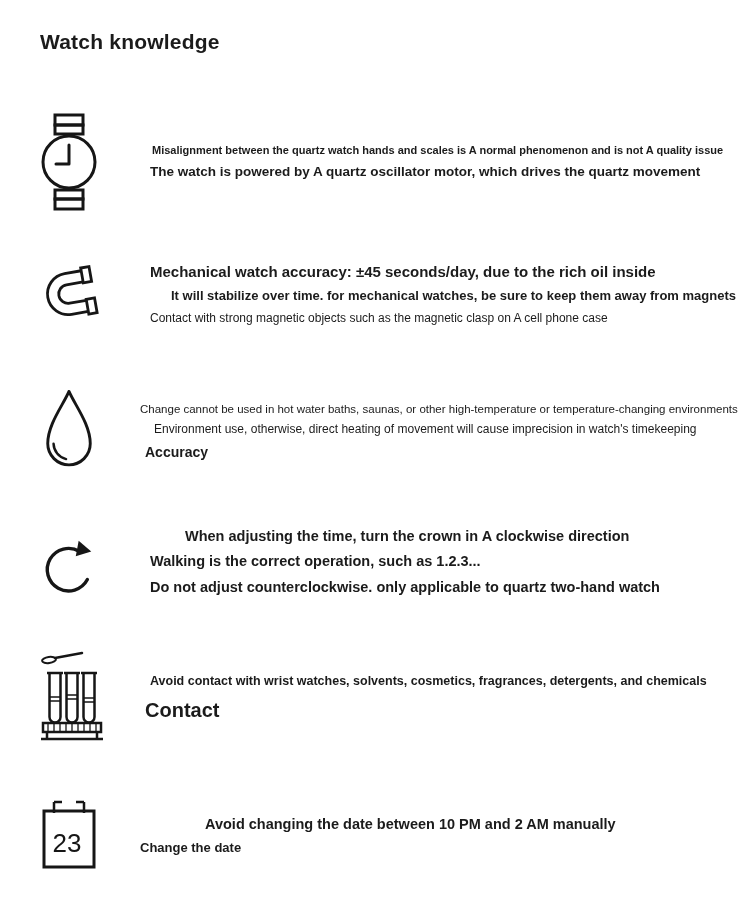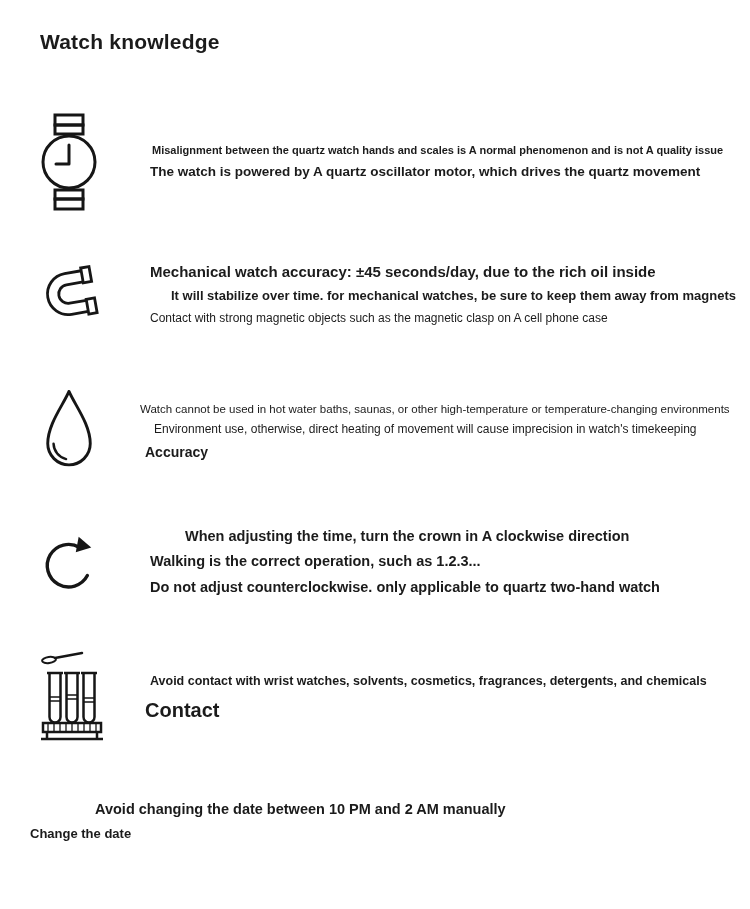--- a/index.html
+++ b/index.html
@@ -20,21 +20,21 @@
     letter-spacing: 0.2px;
   }
   .section { display: flex; align-items: center; }
   .icon-col { flex: 0 0 110px; display: flex; justify-content: flex-start; }
   .text-col { flex: 1 1 auto; min-width: 0; }
   .line { line-height: 1.75; white-space: nowrap; }
 
   .s1 { margin-top: 58px; }
   .s2 { margin-top: 47px; }
   .s3 { margin-top: 58px; }
-  .s4 { margin-top: 47px; }
+  .s4 { margin-top: 47px; align-items: flex-end; }
   .s5 { margin-top: 51px; justify-content: space-between; }
   .s6 { margin-top: 50px; }
 
   .s3 .text-col { margin-left: -10px; }
   .s5 .text-col { margin-left: -5px; }
   .s6 .text-col { margin-left: -10px; }
 
   .sz11b  { font-size: 11px;   font-weight: 700; }
   .sz11r  { font-size: 11.5px; font-weight: 400; }
   .sz12r  { font-size: 12px;   font-weight: 400; }
@@ -99,21 +99,21 @@
   </div>
 
   <div class="section s3">
     <div class="icon-col">
       <svg width="58" height="90" viewBox="0 0 60 92">
         <path class="stroke" d="M30 4 C24 18 8 38 8 58 A22 22 0 0 0 52 58 C52 38 36 18 30 4 Z" stroke-width="3" stroke-linejoin="round"></path>
         <path class="stroke" d="M14 58 A17 17 0 0 0 27 74" stroke-width="2.5" stroke-linecap="round"></path>
       </svg>
     </div>
     <div class="text-col">
-      <div class="line sz11r">Watch cannot be used in hot water baths, saunas, or other high-temperature or temperature-changing environments</div>
+      <div class="line sz11r">Change cannot be used in hot water baths, saunas, or other high-temperature or temperature-changing environments</div>
       <div class="line sz12r ind14">Environment use, otherwise, direct heating of movement will cause imprecision in watch's timekeeping</div>
       <div class="line sz16b ind5">Accuracy</div>
     </div>
   </div>
 
   <div class="section s4">
     <div class="icon-col">
       <svg width="58" height="68" viewBox="0 0 60 68">
         <path class="stroke" d="M49 48 A22 22 0 1 1 41 19" stroke-width="3.5" stroke-linecap="round"></path>
         <polygon points="40,8 53,19 37,24" fill="#161616"></polygon>
@@ -149,19 +149,27 @@
         <path class="stroke" d="M7 81 V88 M57 81 V88 M1 88 H63" stroke-width="2.5"></path>
       </svg>
     </div>
     <div class="text-col">
       <div class="line sz12b ind5">Avoid contact with wrist watches, solvents, cosmetics, fragrances, detergents, and chemicals</div>
       <div class="line sz18b">Contact</div>
     </div>
   </div>
 
   <div class="section s6">
+    <div class="icon-col">
+      <svg width="58" height="78" viewBox="0 0 58 78">
+        <rect class="stroke" x="4" y="14" width="50" height="56" stroke-width="3"></rect>
+        <path class="stroke" d="M14 5 H22 M14 5 V16" stroke-width="2.5"></path>
+        <path class="stroke" d="M36 5 H44 M44 5 V16" stroke-width="2.5"></path>
+        <text x="27" y="55" text-anchor="middle" font-size="26" font-weight="400" font-family="Liberation Sans, sans-serif" fill="#161616">23</text>
+      </svg>
+    </div>
     <div class="text-col">
       <div class="line sz14b ind65">Avoid changing the date between 10 PM and 2 AM manually</div>
       <div class="line sz13b">Change the date</div>
     </div>
   </div>
 
 </div>
 
 </body></html>

